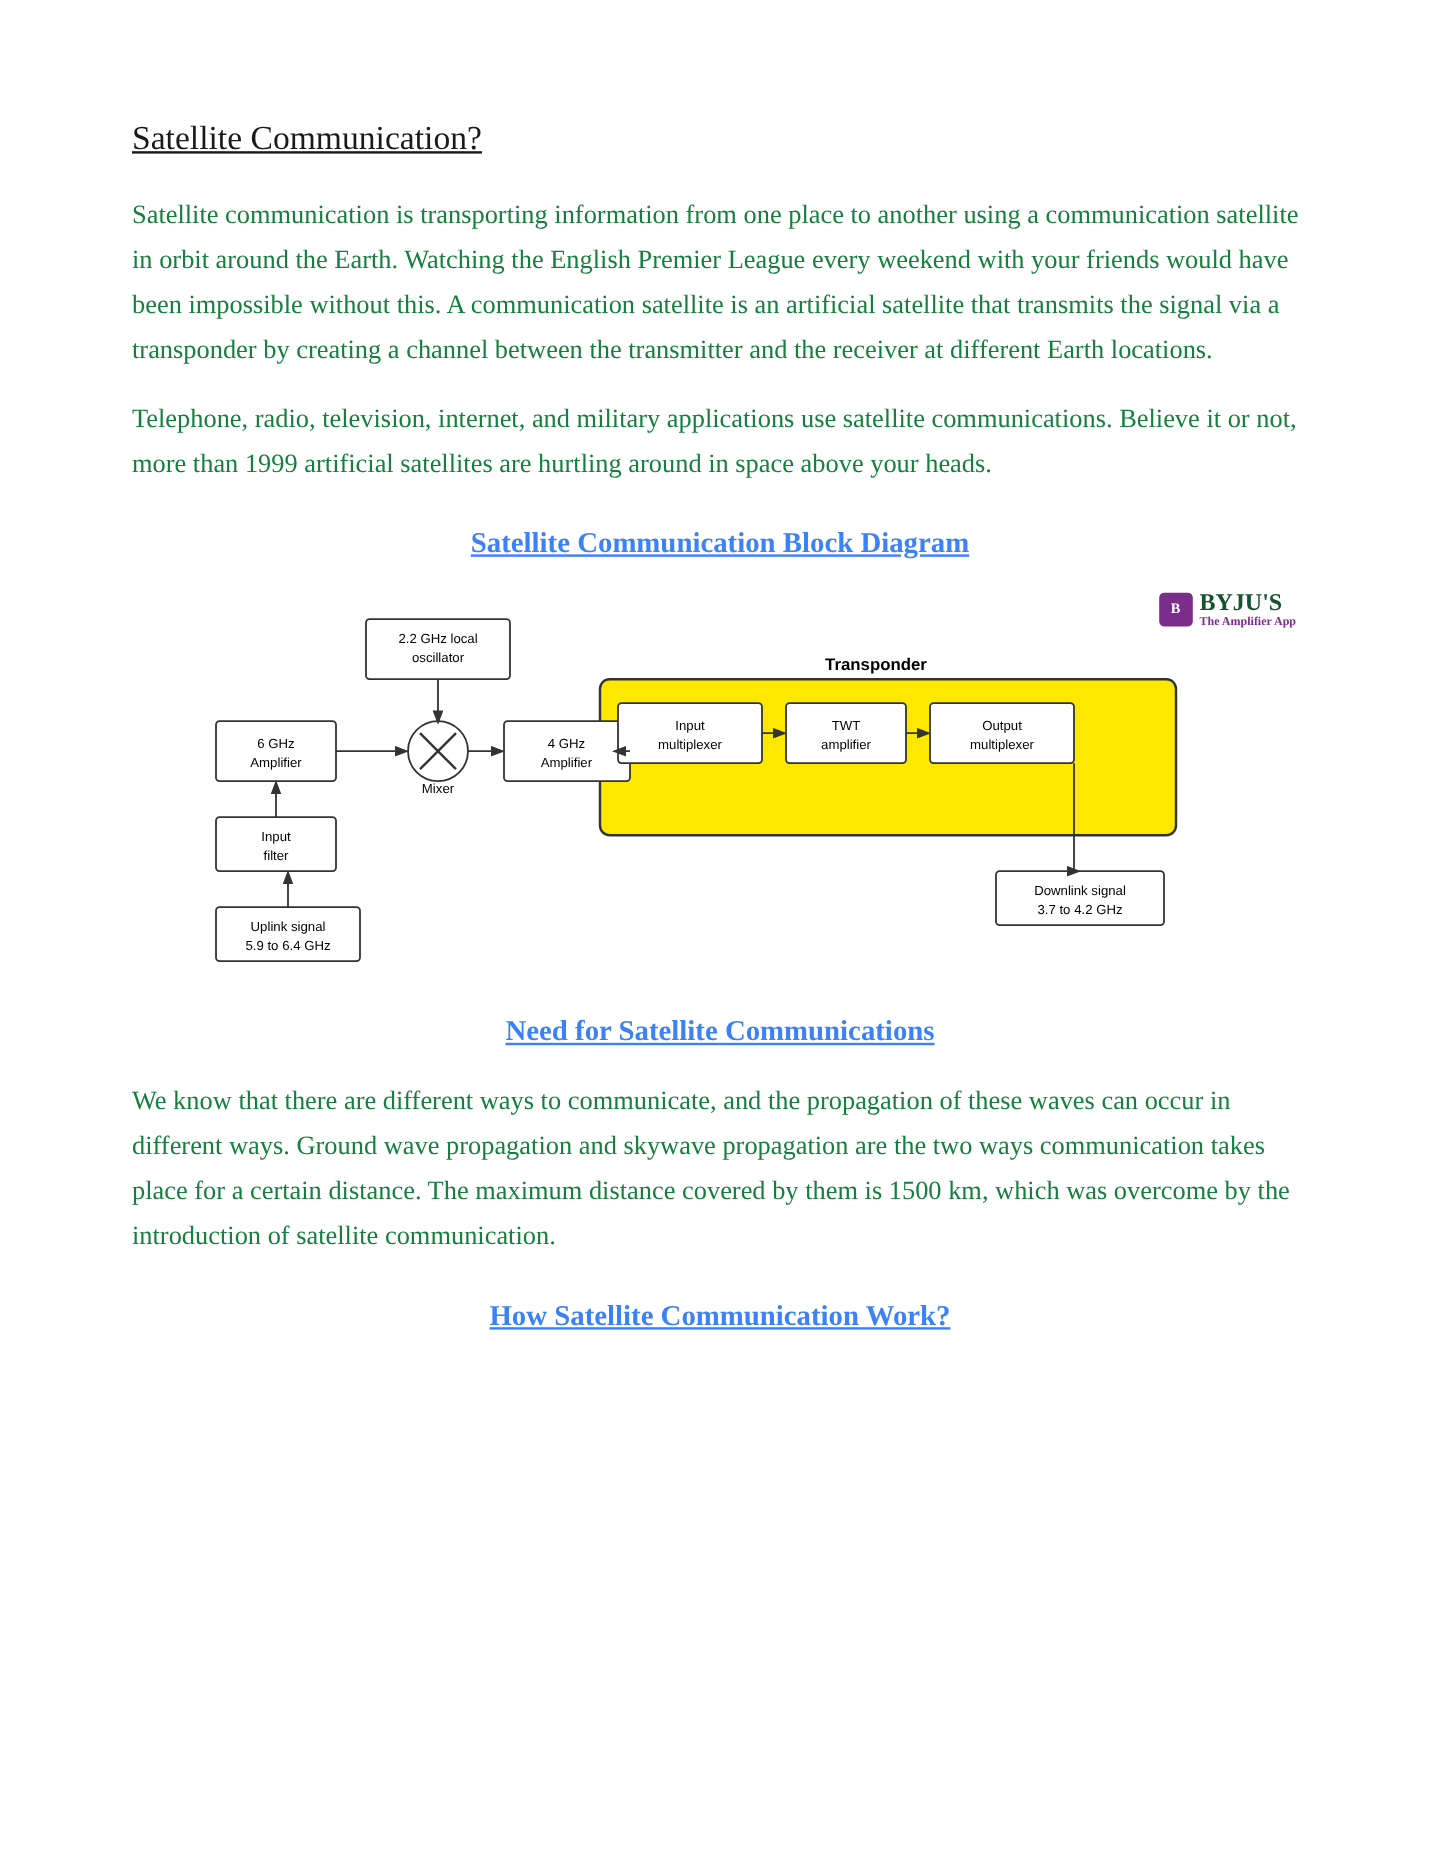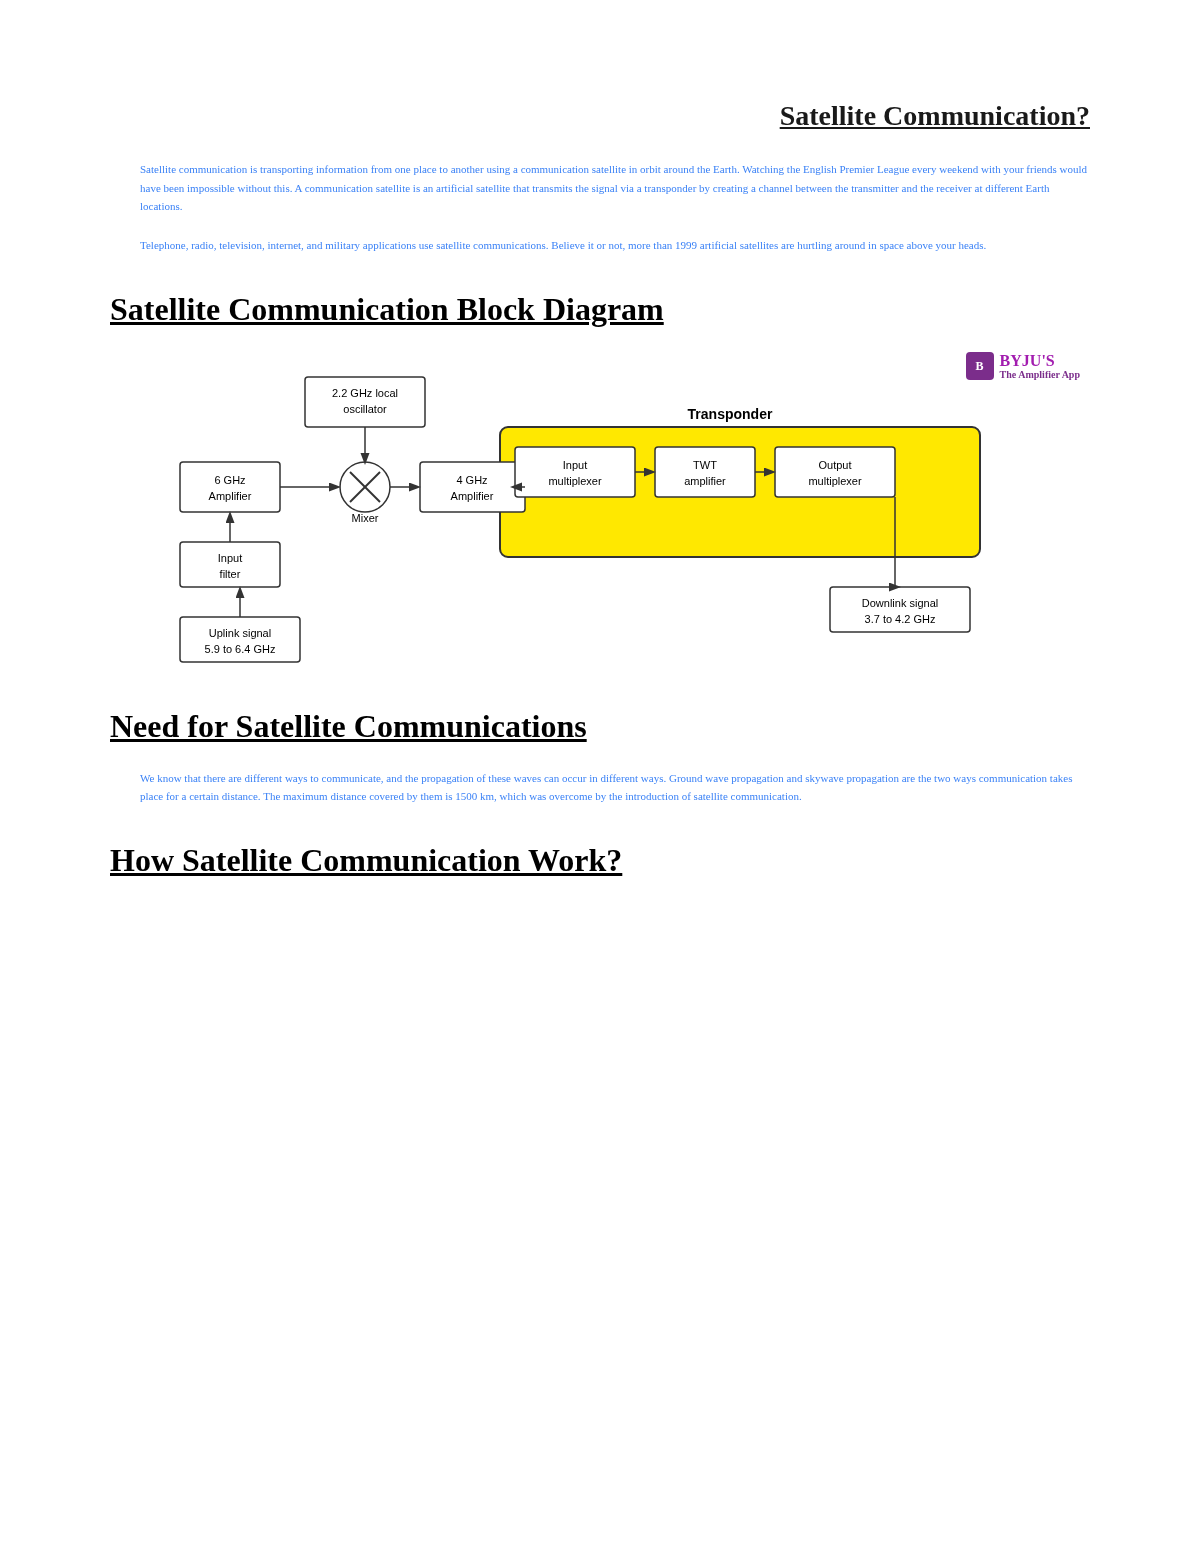--- a/index.html
+++ b/index.html
@@ -11,43 +11,43 @@
     body {
       background: #ffffff;
       font-family: Georgia, 'Times New Roman', serif;
       color: #1a1a1a;
       width: 1200px;
       min-height: 1553px;
       padding: 60px 110px;
     }
 
     .page-title {
-      text-align: right;
+      text-align: left;
       font-size: 28px;
-      font-weight: bold;
+      font-weight: normal;
       text-decoration: underline;
       margin-bottom: 28px;
       margin-top: 40px;
     }
 
     .body-text {
-      font-size: 11px;
+      font-size: 22px;
       line-height: 1.7;
       margin-bottom: 20px;
-      color: #3b82f6;
-      margin-left: 30px;
+      color: #15803d;
     }
 
     .section-heading {
-      font-size: 32px;
+      font-size: 24px;
       font-weight: bold;
       text-decoration: underline;
       margin-top: 36px;
       margin-bottom: 24px;
-      color: #000000;
+      color: #3b82f6;
+      text-align: center;
     }
 
     .diagram-container {
       margin: 20px 0 30px 0;
       position: relative;
       width: 100%;
     }
 
     .byjus-logo {
       position: absolute;
@@ -74,23 +74,23 @@
       font-weight: bold;
     }
 
     .byjus-text-block {
       display: flex;
       flex-direction: column;
       line-height: 1.1;
     }
 
     .byjus-main {
-      font-size: 16px;
-      font-weight: bold;
-      color: #a21caf;
+      font-size: 20px;
+      font-weight: bold;
+      color: #14532d;
     }
 
     .byjus-sub {
       font-size: 10px;
       color: #7B2D8B;
     }
 
     
     .diagram-svg {
       width: 900px;

